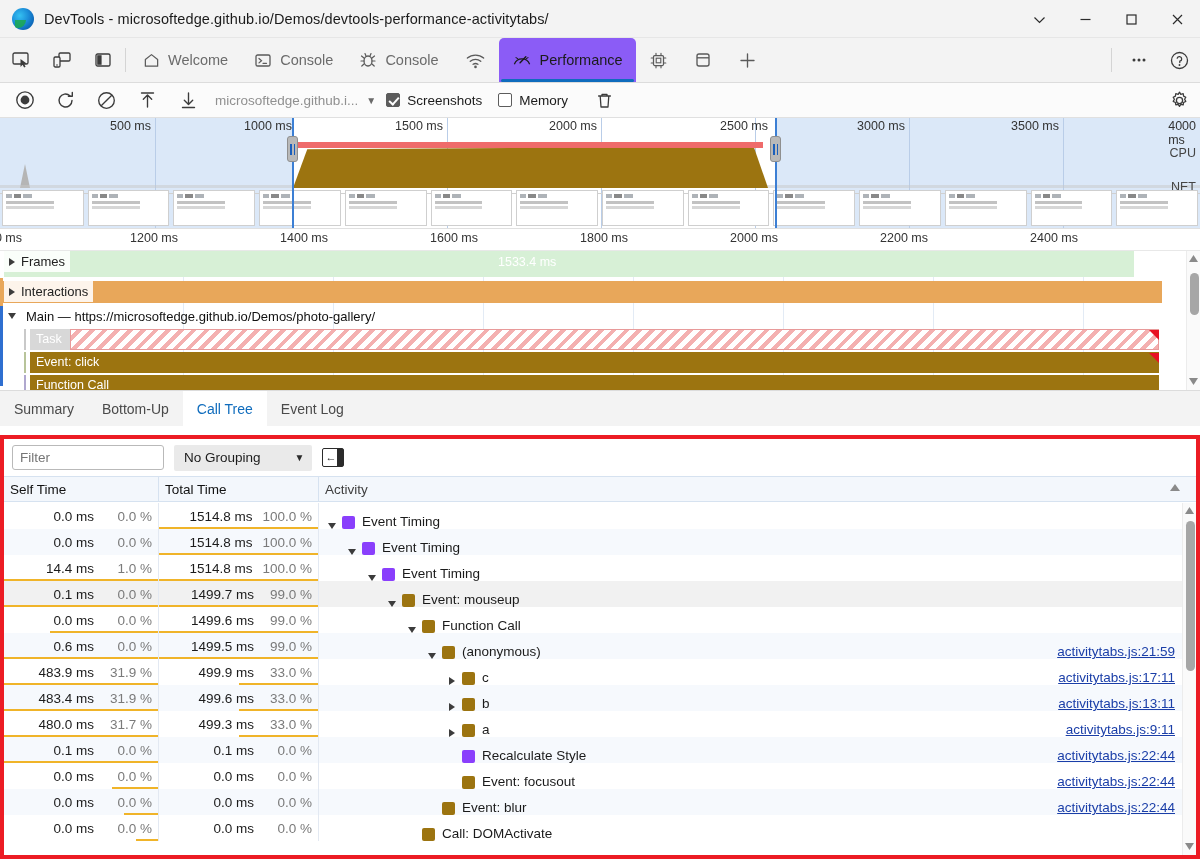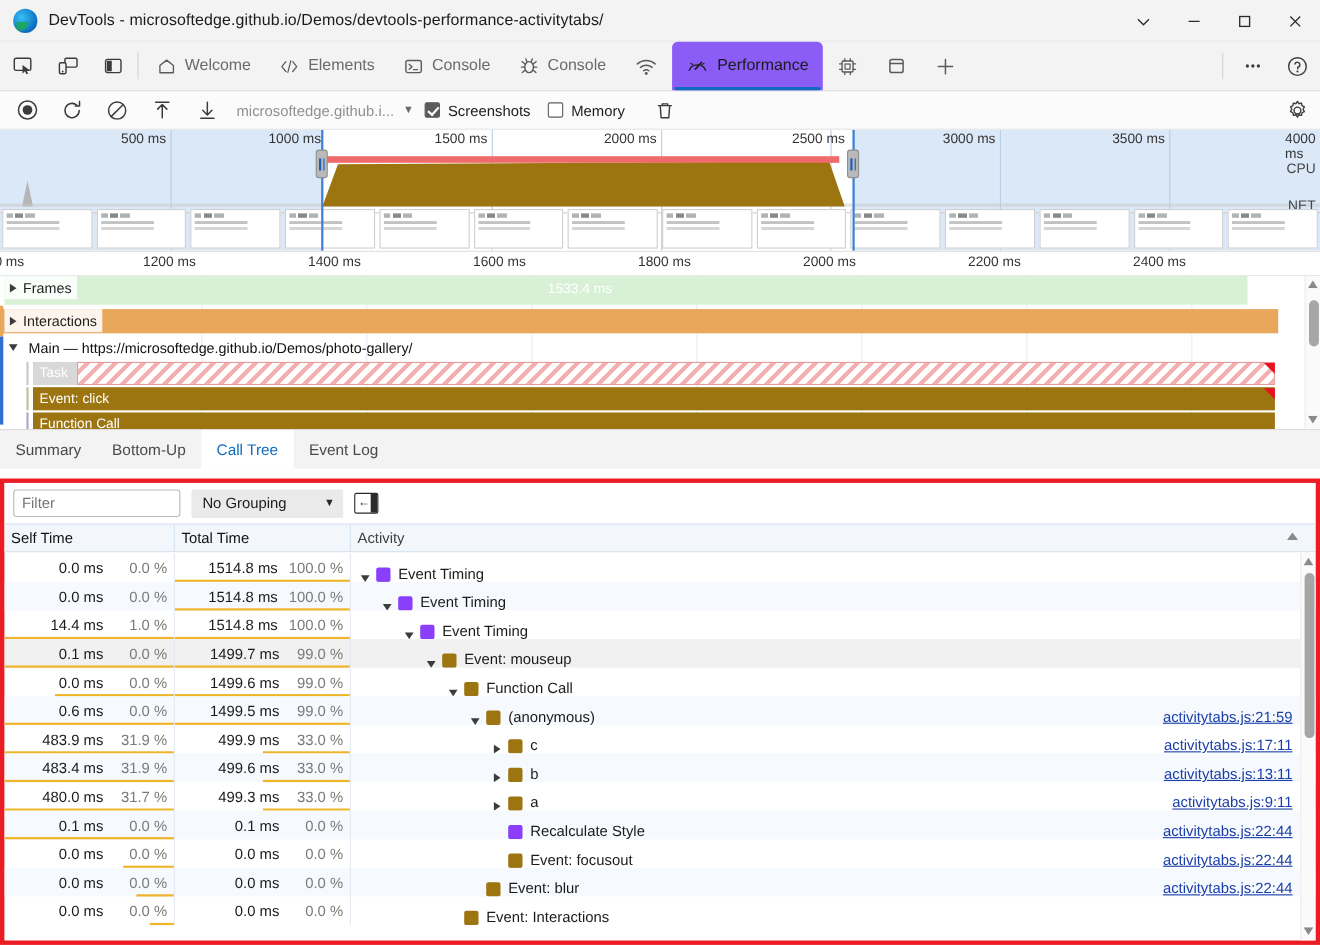--- a/index.html
+++ b/index.html
@@ -278,28 +278,20 @@
     <div class="tab">
       <span class="tab-ico">
         <svg width="17" height="17" viewBox="0 0 18 18">
             <path d="M2.5 8 L9 2.8 L15.5 8 V15 H2.5 Z" fill="none" stroke="currentColor" stroke-width="1.3" stroke-linejoin="round"></path>
           </svg>
       </span>
       <span>Welcome</span>
     </div>
     <div class="tab">
       <span class="tab-ico">
-        <svg width="18" height="17" viewBox="0 0 20 18">
-            <path d="M6.5 4 L2.5 9 L6.5 14 M13.5 4 L17.5 9 L13.5 14 M11.5 3.2 L8.5 14.8" fill="none" stroke="currentColor" stroke-width="1.25" stroke-linecap="round" stroke-linejoin="round"></path>
-          </svg>
-      </span>
-      <span>Elements</span>
-    </div>
-    <div class="tab">
-      <span class="tab-ico">
         <svg width="18" height="17" viewBox="0 0 18 17">
             <rect x="2" y="3" width="14" height="11" rx="1.6" fill="none" stroke="currentColor" stroke-width="1.3"></rect>
             <path d="M5 6.5 L7.5 8.7 L5 10.9 M9 11.3 H12.5" fill="none" stroke="currentColor" stroke-width="1.25" stroke-linecap="round"></path>
           </svg>
       </span>
       <span>Console</span>
     </div>
     <div class="tab">
       <span class="tab-ico">
         <svg width="18" height="18" viewBox="0 0 18 18">
@@ -826,21 +818,21 @@
               <span class="pct">0.0 %</span>
               <div class="ubar" style="width: 14%;"></div>
             </div>
             <div class="cell-total">
               <span>0.0 ms</span>
               <span class="pct">0.0 %</span>
             </div>
             <div class="cell-act" style="padding-left: 86px;">
               <span class="twisty"></span>
               <span class="swatch" style="background: rgb(156, 116, 16);"></span>
-              <span>Event: Interactions</span>
+              <span>Call: DOMActivate</span>
             </div>
           </div>
         </div>
 
       <div class="sb-v" style="top:64px;bottom:0;right:0">
         <div class="sb-arrow">
           <svg width="9" height="7" viewBox="0 0 9 7">
               <path d="M4.5 0 L9 7 H0 Z" fill="#8a8a8a"></path>
             </svg>
         </div>

